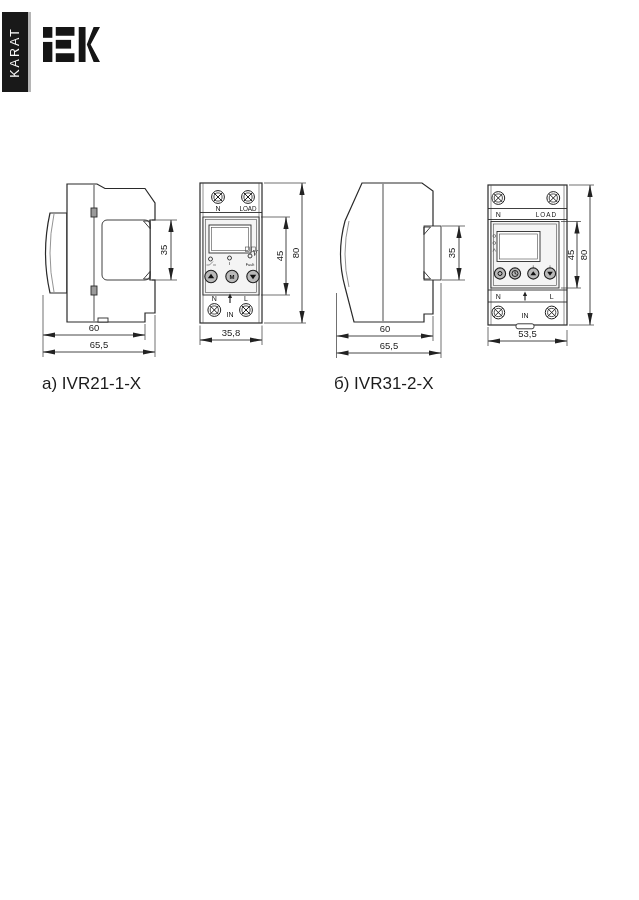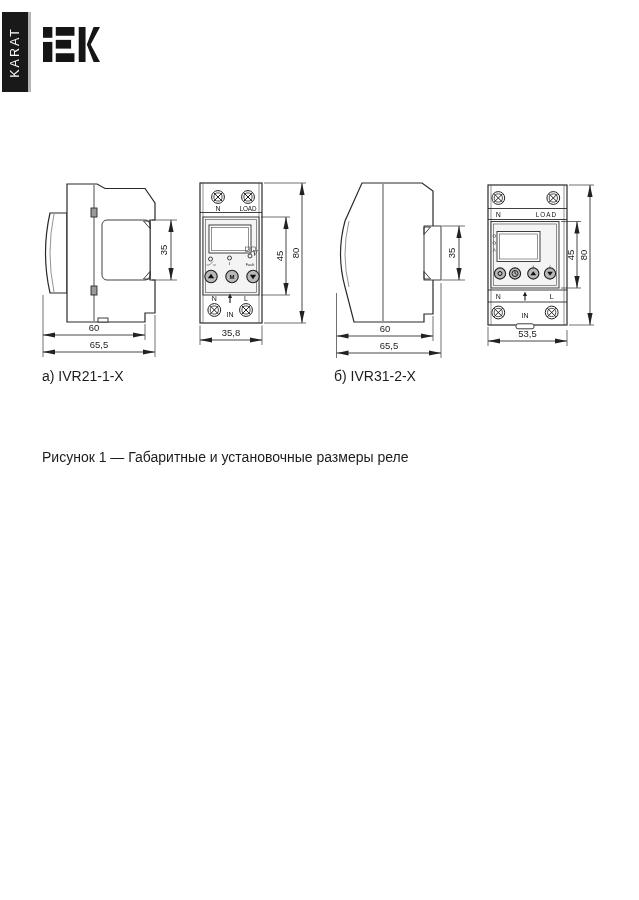--- a/index.html
+++ b/index.html
@@ -4,21 +4,21 @@
 <style>
   html,body{margin:0;padding:0;background:#e9e9e9;}
   .page{position:relative;width:639px;height:900px;background:#ffffff;overflow:hidden;
         font-family:"Liberation Sans",sans-serif;color:#1c1c1c;margin:0 auto;}
   .brand-bar{position:absolute;left:2px;top:12px;width:26px;height:80px;background:#191919;
              border-right:3px solid #b5b5b5;display:flex;align-items:center;justify-content:center;}
   .brand-text{writing-mode:vertical-rl;transform:rotate(180deg);color:#fafafa;font-size:12.5px;
               letter-spacing:2px;font-family:"Liberation Sans",sans-serif;}
   .logo{position:absolute;}
   .drawing{position:absolute;}
-  .caption{position:absolute;font-size:14px;color:#1c1c1c;white-space:nowrap;}
+  .caption{position:absolute;font-size:17px;color:#1c1c1c;white-space:nowrap;margin-top:6px;}
   
   .ol{fill:#fff;stroke:#2a2a2a;stroke-width:1.2;}
   .ln{fill:none;stroke:#2a2a2a;stroke-width:0.9;}
   .thin{fill:none;stroke:#4a4a4a;stroke-width:0.6;}
   .gray{stroke:#8f8f8f;stroke-width:1.6;}
   .ext{stroke:#333;stroke-width:0.7;}
   .dim{stroke:#333;stroke-width:0.9;fill:none;}
   .btn{fill:#b9b9b9;stroke:#1f1f1f;stroke-width:1.1;}
   .fill-wh{fill:#fff;}
   .fill-pnl{fill:#f4f4f4;}
@@ -272,15 +272,14 @@
     <g>
       <line class="ext" x1="86" y1="8" x2="111" y2="8"></line>
       <line class="ext" x1="86" y1="148" x2="111" y2="148"></line>
       <line class="dim" x1="107" y1="8" x2="107" y2="148" marker-start="url(#arw)" marker-end="url(#arw)"></line>
       <text class="t-dim" text-anchor="middle" x="103.5" y="78" transform="rotate(-90 103.5 78)">80</text>
     </g>
   </svg>
 
   <div class="caption" style="left:42px;top:368px">а) IVR21-1-X</div>
   <div class="caption" style="left:334px;top:368px">б) IVR31-2-X</div>
-  <div class="caption" style="left:42px;top:449px">Рисунок 1 — Габаритные и установочные размеры реле</div>
 
 </div>
 
 </body></html>

